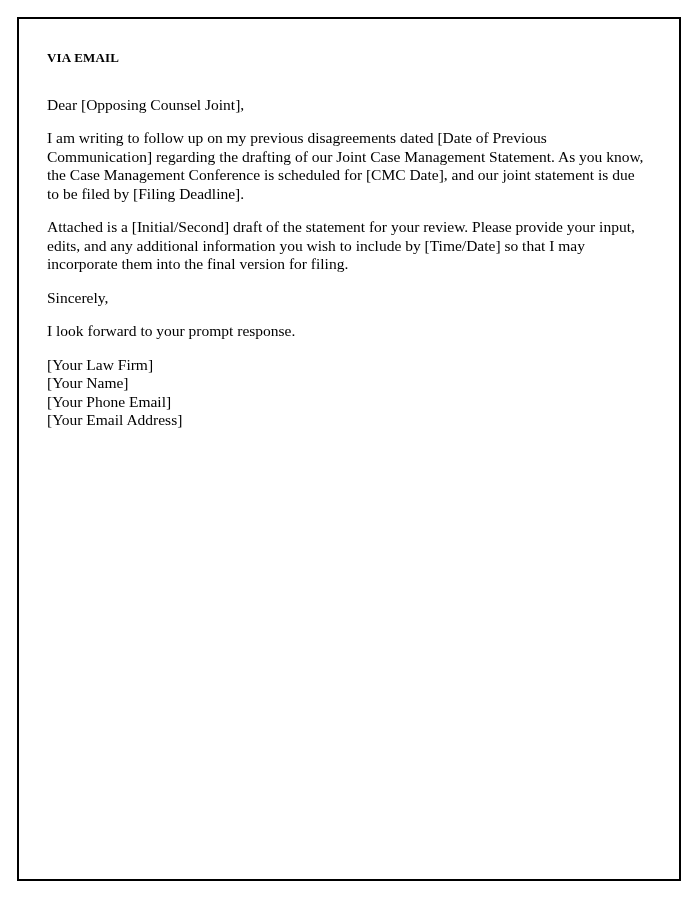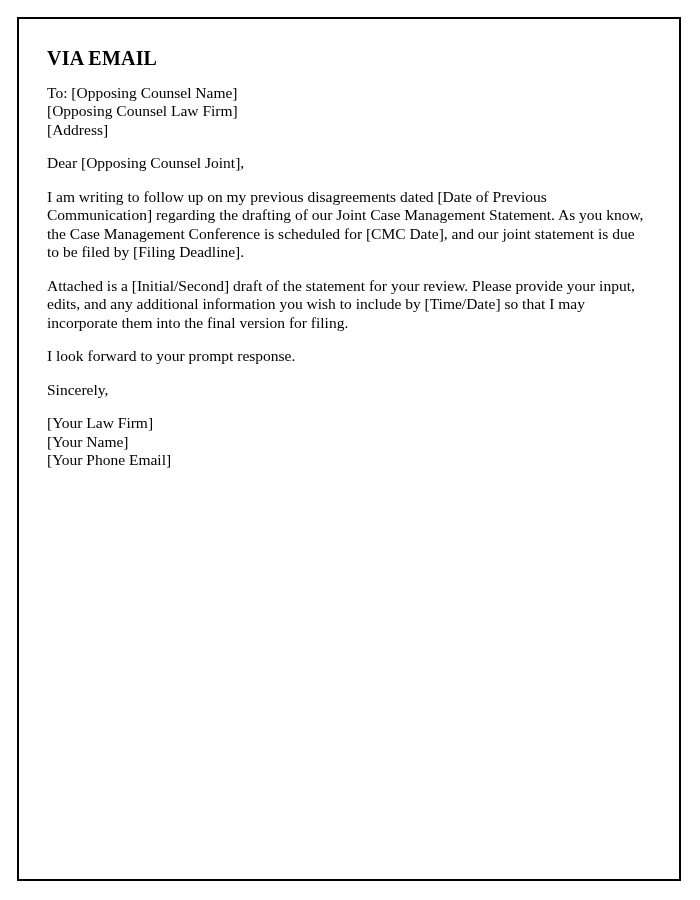--- a/index.html
+++ b/index.html
@@ -37,54 +37,50 @@
     .block {
       margin: 0 0 15px 0;
     }
     .line {
       margin: 0;
     }
     .bold {
       font-weight: bold;
     }
     .via {
-      font-size: 20px;
+      font-size: 13px;
       letter-spacing: 0.2px;
-      margin-bottom: 16px;
+      margin-bottom: 28px;
     }
   </style>
 </head>
 <body>
 
 <div class="page">
   <div class="frame">
     <div class="content">
 
       <p class="block bold via">VIA EMAIL</p>
 
-      <div class="block">
-        <p class="line">To: [Opposing Counsel Name]</p>
-        <p class="line">[Opposing Counsel Law Firm]</p>
-        <p class="line">[Address]</p>
-      </div>
 
 
       <p class="block">Dear [Opposing Counsel Joint],</p>
 
       <p class="block">I am writing to follow up on my previous disagreements dated [Date of Previous Communication] regarding the drafting of our Joint Case Management Statement. As you know, the Case Management Conference is scheduled for [CMC Date], and our joint statement is due to be filed by [Filing Deadline].</p>
 
 
       <p class="block">Attached is a [Initial/Second] draft of the statement for your review. Please provide your input, edits, and any additional information you wish to include by [Time/Date] so that I may incorporate them into the final version for filing.</p>
 
 
+      <p class="block">Sincerely,</p>
+
       <p class="block">I look forward to your prompt response.</p>
-
-      <p class="block">Sincerely,</p>
 
       <div class="block">
         <p class="line">[Your Law Firm]</p>
         <p class="line">[Your Name]</p>
         <p class="line">[Your Phone Email]</p>
+        <p class="line">[Your Email Address]</p>
       </div>
 
     </div>
   </div>
 </div>
 
 </body></html>

